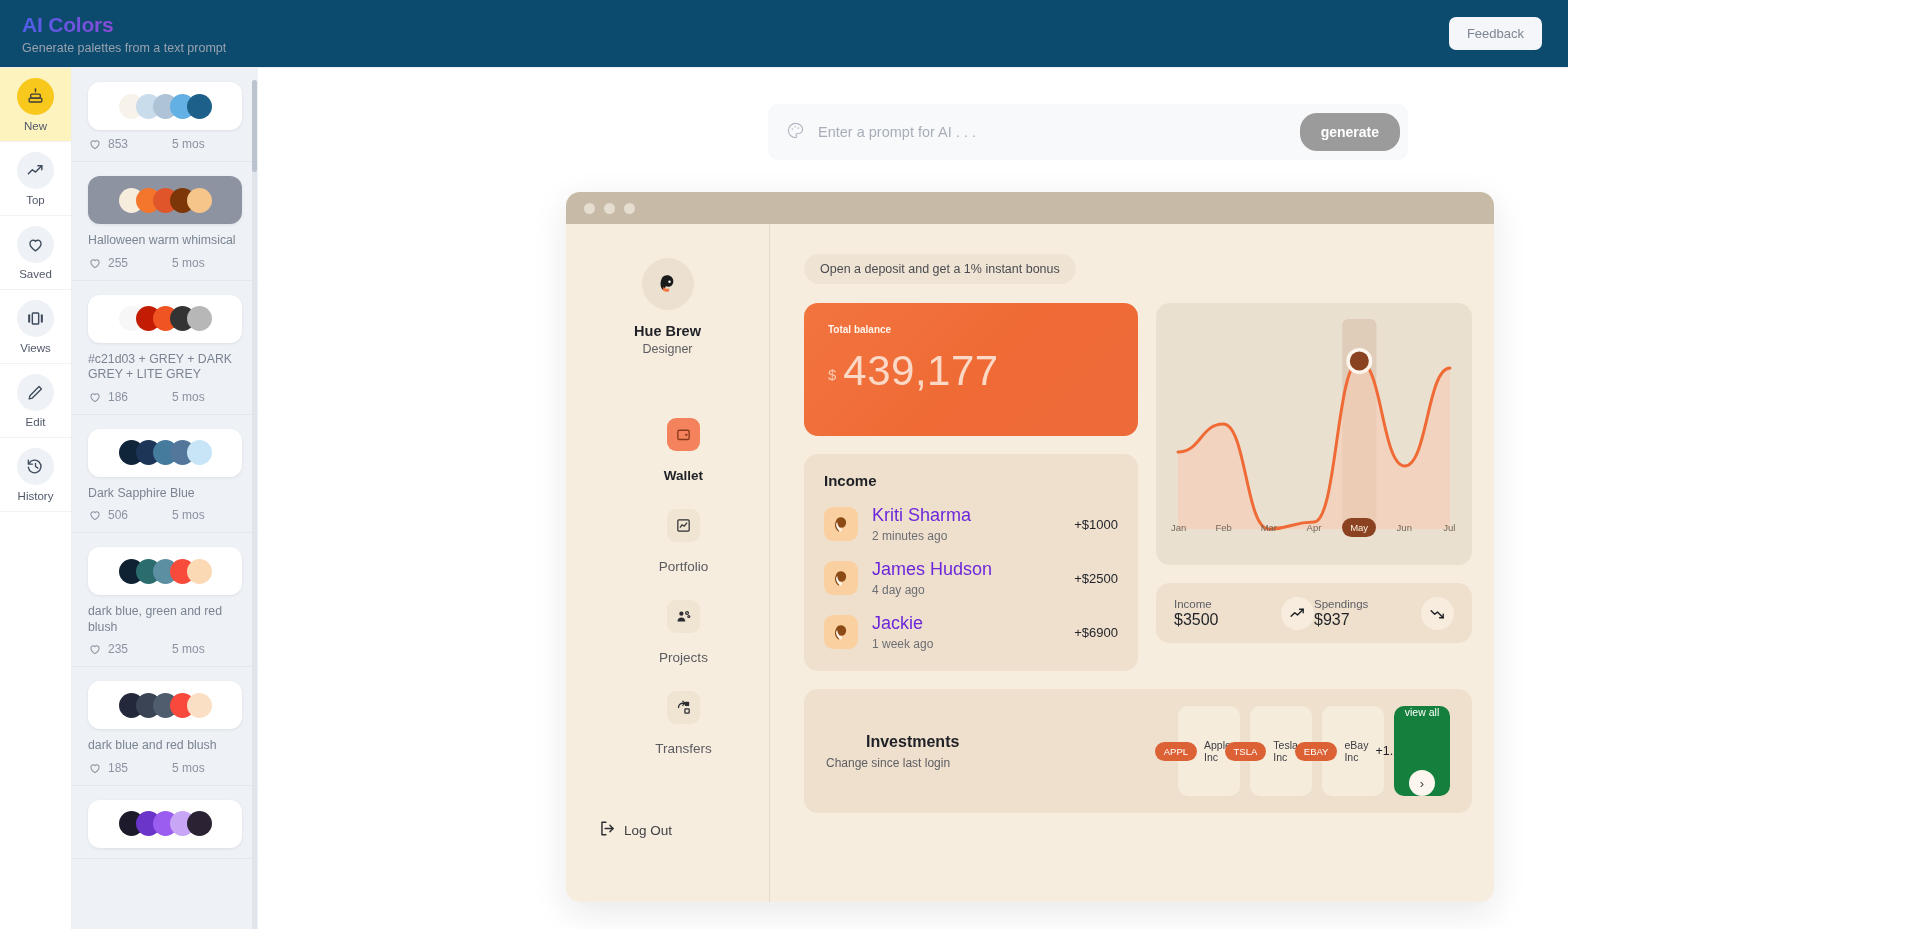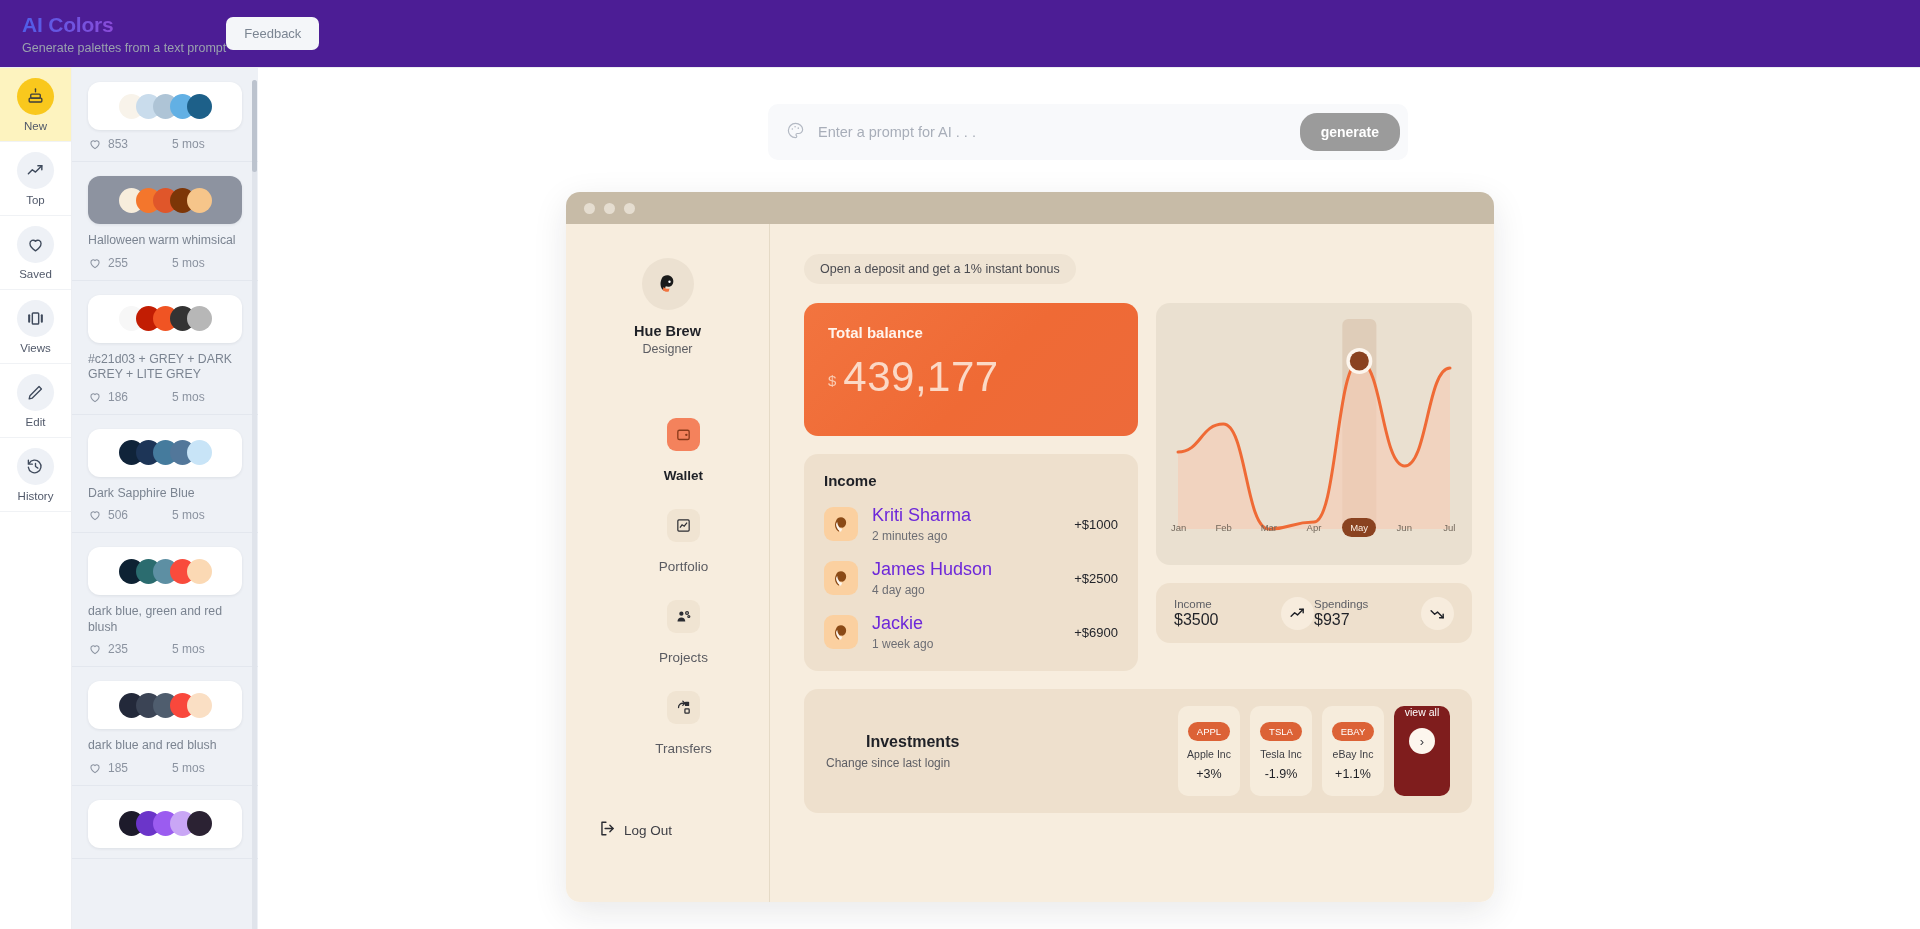--- a/index.html
+++ b/index.html
@@ -5,23 +5,23 @@
   * { box-sizing: border-box; margin: 0; padding: 0; }
   html, body {
     width: 1920px; height: 929px;
     font-family: "Liberation Sans", sans-serif;
     background: #ffffff;
     overflow: hidden;
   }
 
   
   .topbar {
-    position: absolute; top: 0; left: 0; width: 1920px; height: 68px;
-    background: #4c1d95; border-bottom: 1px solid #eceef2;
-    display: flex; align-items: center; justify-content: flex-start;
+    position: absolute; top: 0; left: 0; width: 1568px; height: 68px;
+    background: #0c4a6e; border-bottom: 1px solid #eceef2;
+    display: flex; align-items: center; justify-content: space-between;
   }
   .brand { padding-left: 22px; }
   .brand-title {
     font-size: 21px; font-weight: bold; letter-spacing: -0.2px;
     background: linear-gradient(90deg,#4f5ee8 0%,#8a4bd8 45%,#d94ba8 100%);
     -webkit-background-clip: text; background-clip: text; color: transparent;
     line-height: 24px;
   }
   .brand-sub { font-size: 12.5px; color: #9aa2ae; margin-top: 4px; }
   .feedback-btn {
@@ -170,21 +170,21 @@
     display: flex; gap: 18px; margin-top: 19px;
   }
   .pv-col-l { width: 334px; }
   .pv-col-r { width: 316px; }
 
   .balance-card {
     height: 133px; border-radius: 14px;
     background: linear-gradient(135deg,#f2743f 0%,#ef6a35 55%,#ed6a3a 100%);
     padding: 21px 24px; position: relative; overflow: hidden;
   }
-  .balance-lbl { font-size: 15px; font-weight: bold; color: #fff4ec; }
+  .balance-lbl { font-size: 10px; font-weight: bold; color: #fff4ec; }
   .balance-row { display: flex; align-items: flex-end; margin-top: 14px; }
   .balance-cur { font-size: 15px; color: #f9cbb2; margin-bottom: 10px; }
   .balance-val {
     font-size: 42px; color: #fbd9c6; font-weight: 300;
     letter-spacing: 0.5px; line-height: 44px; margin-left: 7px;
   }
 
   .income-card {
     margin-top: 18px; background: #eee0cd; border-radius: 14px;
     padding: 18px 20px 20px 20px;
@@ -231,33 +231,33 @@
 
   .invest-card {
     margin-top: 18px; background: #eee0cd; border-radius: 14px;
     height: 124px; display: flex; align-items: center; padding: 0 22px;
   }
   .invest-left { flex: 1; }
   .invest-title { font-size: 16px; font-weight: bold; color: #1f2127; margin-left: 40px; }
   .invest-sub { font-size: 12px; color: #5d5e64; margin-top: 5px; }
   .stock-card {
     width: 62px; height: 90px; background: #f6ecdc; border-radius: 10px;
-    display: flex; flex-direction: column; align-items: center;
+    display: flex; flex-direction: row; align-items: center;
     justify-content: center; gap: 7px; margin-left: 10px;
   }
   .stock-tag {
     background: #dc6236; color: #ffffff; border-radius: 11px;
     font-size: 9.5px; padding: 4px 9px;
   }
   .stock-name { font-size: 10.5px; color: #3c3d43; }
   .stock-chg { font-size: 12.5px; color: #1f2127; }
   .viewall-card {
-    width: 56px; height: 90px; background: #7f1d1d; border-radius: 10px;
+    width: 56px; height: 90px; background: #15803d; border-radius: 10px;
     display: flex; flex-direction: column; align-items: center;
-    justify-content: flex-start; gap: 9px; margin-left: 10px; cursor: pointer;
+    justify-content: space-between; gap: 9px; margin-left: 10px; cursor: pointer;
   }
   .viewall-lbl { font-size: 10.5px; color: #ffffff; line-height: 13px; text-align: center; }
   .viewall-arrow {
     width: 26px; height: 26px; border-radius: 50%; background: #fdf6ee;
     display: flex; align-items: center; justify-content: center;
     font-size: 13px; color: #3c3d43;
   }
 </style>
 </head>
 <body>

